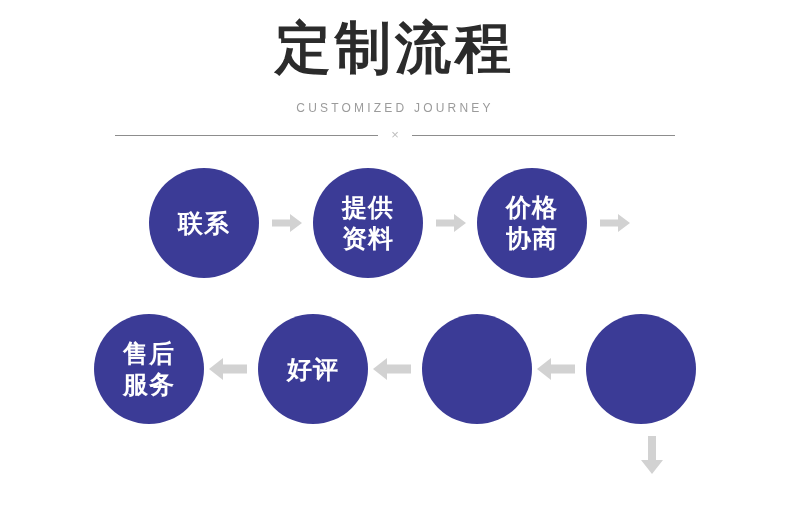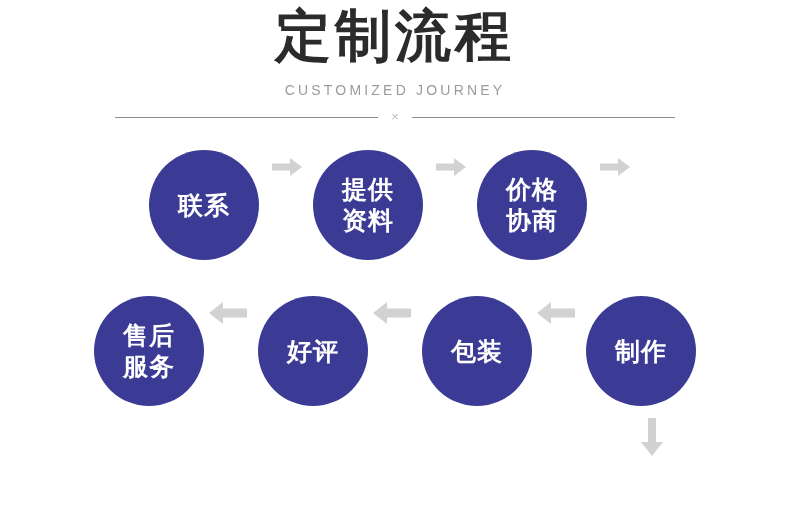--- a/index.html
+++ b/index.html
@@ -21,28 +21,28 @@
     padding-top: 4px;
     text-align: center;
   }
   .page-title {
     font-size: 56px;
     font-weight: bold;
     color: #2b2b2b;
     letter-spacing: 4px;
     line-height: 64px;
     font-family: "DejaVu Sans", "Liberation Sans", sans-serif;
-    margin: 0;
+    margin: 12px;
   }
   .page-subtitle {
-    font-size: 14px;
+    font-size: 12px;
     color: #9b9b9b;
     letter-spacing: 3.2px;
     line-height: 20px;
-    margin-top: 12px;
+    margin-top: 18px;
     font-weight: normal;
   }
 
   
   .divider {
     margin: 9px auto 0 auto;
     width: 560px;
     height: 16px;
     display: flex;
     align-items: center;
@@ -62,20 +62,21 @@
     line-height: 14px;
   }
 
   
   .flow {
     position: relative;
     width: 790px;
   }
   .flow-row {
     display: flex;
+    align-items: center;
     justify-content: center;
     width: 790px;
   }
   .row-one { margin-top: 25px; }
   .row-two { margin-top: 36px; }
 
   .node {
     width: 110px;
     height: 110px;
     border-radius: 50%;
@@ -240,27 +241,25 @@
     <div class="node">
       <span class="node-line">好评</span>
     </div>
 
     <div class="arrow-h arrow-left">
       <span class="shaft"></span>
       <span class="head"></span>
     </div>
 
     <div class="node">
-      <span class="node-line">包装</span>
     </div>
 
     <div class="arrow-h arrow-left">
       <span class="shaft"></span>
       <span class="head"></span>
     </div>
 
     <div class="node">
-      <span class="node-line">制作</span>
     </div>
 
   </div>
 
 </div>
 
 </body></html>

